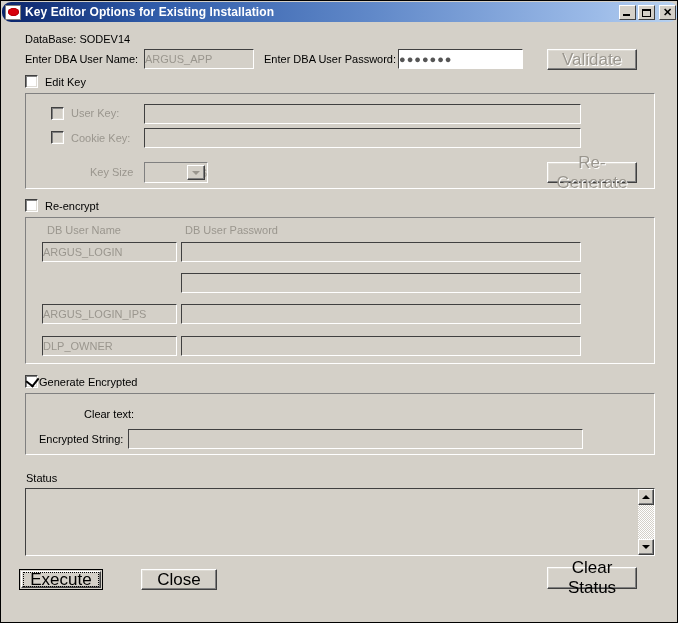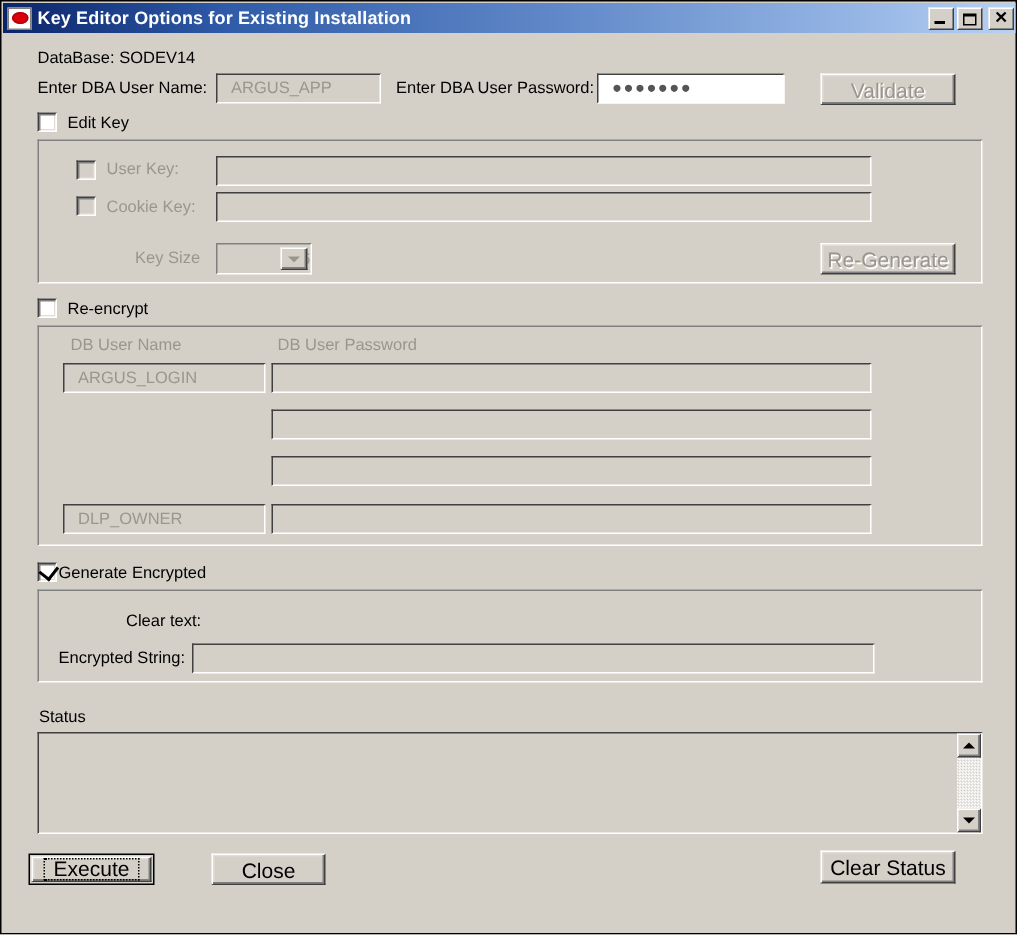--- a/index.html
+++ b/index.html
@@ -29,20 +29,21 @@
     position: absolute;
     left: 1px;
     top: 1px;
     width: 676px;
     height: 20px;
     box-sizing: border-box;
     background: linear-gradient(to right, #0a246a 0%, #2f5ba8 22%, #6189c9 55%, #9cbbe8 88%, #b8d2f0 100%);
     display: flex;
     align-items: center;
     padding: 0 2px 0 3px;
+    border-radius: 9px;
   }
   #title-icon {
     width: 16px;
     height: 15px;
     background: #ffffff;
     border: 1px solid #808080;
     box-sizing: border-box;
     margin-right: 4px;
     display: flex;
     align-items: center;
@@ -121,40 +122,40 @@
   .txt {
     box-sizing: border-box;
     border-top: 1px solid #404040;
     border-left: 1px solid #404040;
     border-right: 1px solid #ffffff;
     border-bottom: 1px solid #ffffff;
     background: #ffffff;
     font-family: "Liberation Sans", sans-serif;
     font-size: 11px;
     color: #000;
-    padding: 1px 9px;
+    padding: 1px 0;
     line-height: 16px;
     white-space: nowrap;
     overflow: hidden;
   }
   .txt.disabled {
     background: #d4d0c8;
     color: #9a968e;
   }
 
   .btn {
     box-sizing: border-box;
     background: #d4d0c8;
     border-top: 1px solid #ffffff;
     border-left: 1px solid #ffffff;
     border-right: 1px solid #404040;
     border-bottom: 1px solid #404040;
     box-shadow: inset -1px -1px 0 #808080, inset 1px 1px 0 #dfdcd5;
     font-family: "Liberation Sans", sans-serif;
-    font-size: 14px;
+    font-size: 17px;
     color: #000;
     text-align: center;
     display: flex;
     align-items: center;
     justify-content: center;
     user-select: none;
   }
   .btn.disabled { color: #9a968e; text-shadow: 1px 1px 0 #ffffff; }
   .btn.default {
     border: 1px solid #000000;
@@ -386,20 +387,21 @@
   <div class="group" style="left:24px; top:216px; width:630px; height:147px;"></div>
 
   <div class="abs lbl dim" style="left:46px; top:223px;">DB User Name</div>
   <div class="abs lbl dim" style="left:184px; top:223px;">DB User Password</div>
 
   <div class="abs txt disabled" style="left:41px; top:241px; width:135px; height:20px;">ARGUS_LOGIN</div>
   <div class="abs txt disabled" style="left:180px; top:241px; width:400px; height:20px;"></div>
 
   <div class="abs txt disabled" style="left:180px; top:272px; width:400px; height:20px;"></div>
 
+  <div class="abs txt disabled" style="left:41px; top:303px; width:135px; height:20px;">ARGUS_LOGIN_IPS</div>
   <div class="abs txt disabled" style="left:180px; top:303px; width:400px; height:20px;"></div>
 
   <div class="abs txt disabled" style="left:41px; top:335px; width:135px; height:20px;">DLP_OWNER</div>
   <div class="abs txt disabled" style="left:180px; top:335px; width:400px; height:20px;"></div>
 
   <div class="abs" style="left:24px; top:374px; display:flex; align-items:center; gap:1px;">
     <span class="chk">
       <span class="tick"></span>
     </span>
     <span class="lbl">Generate Encrypted</span>

